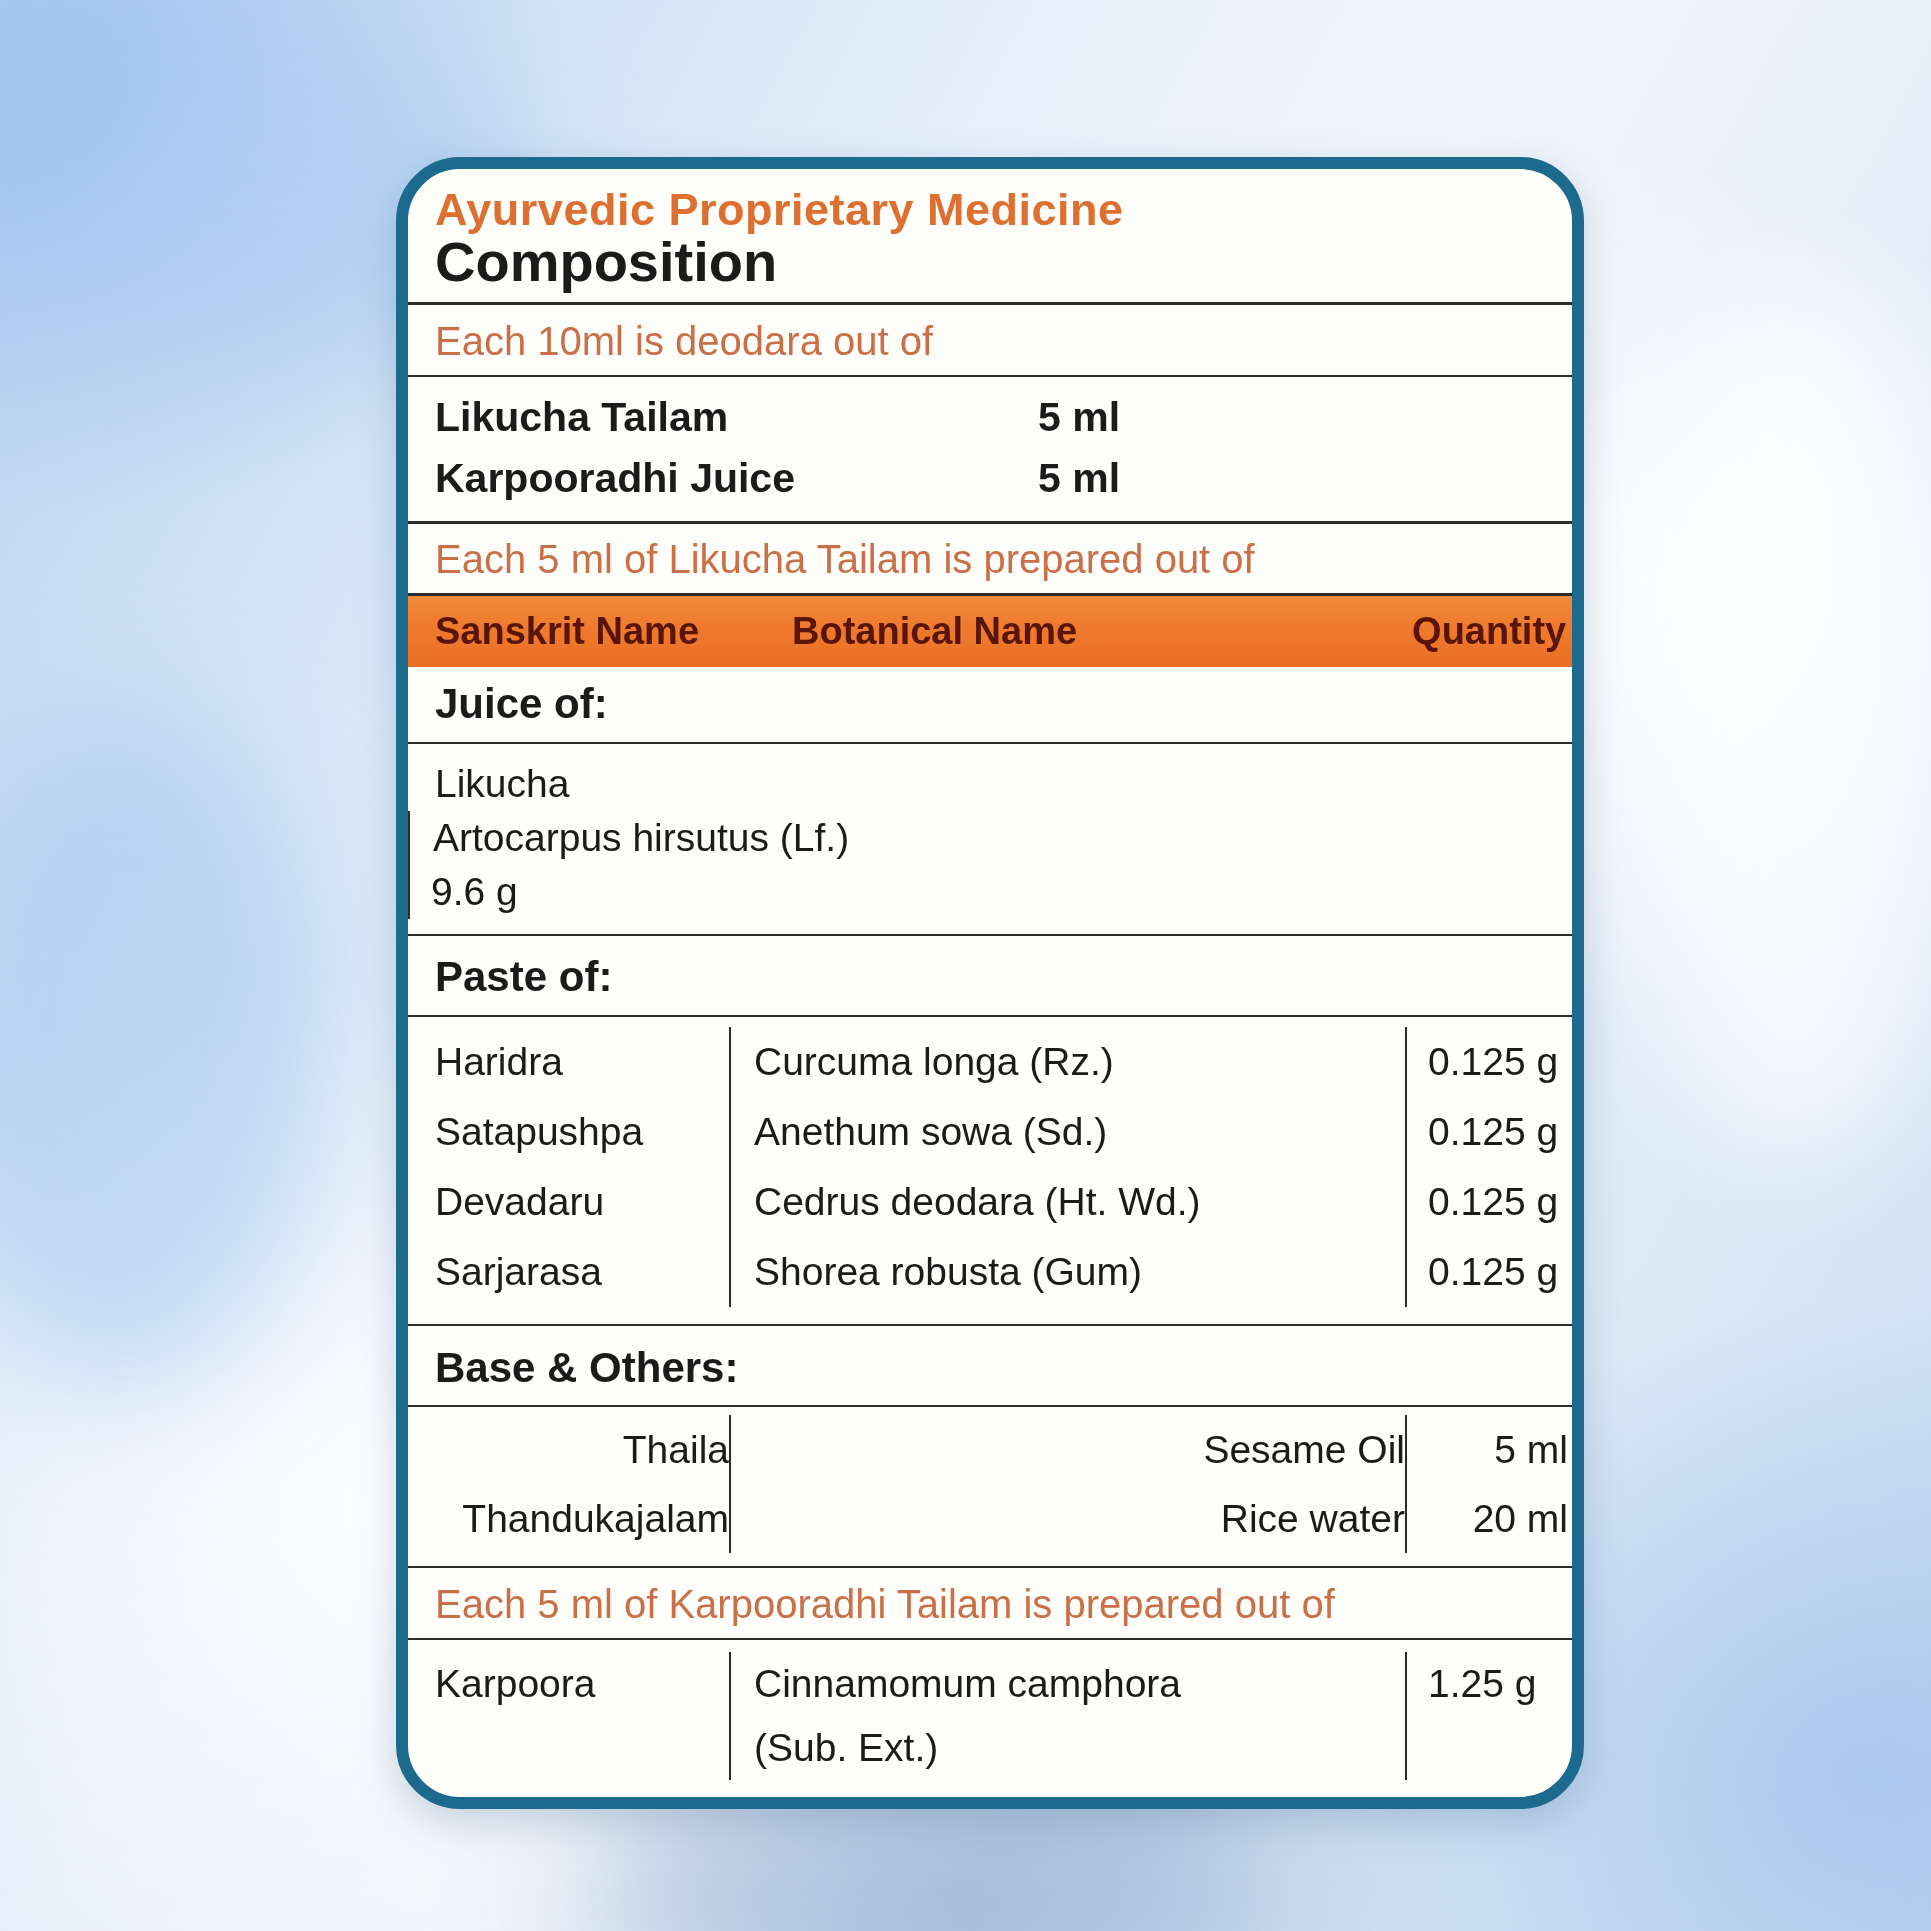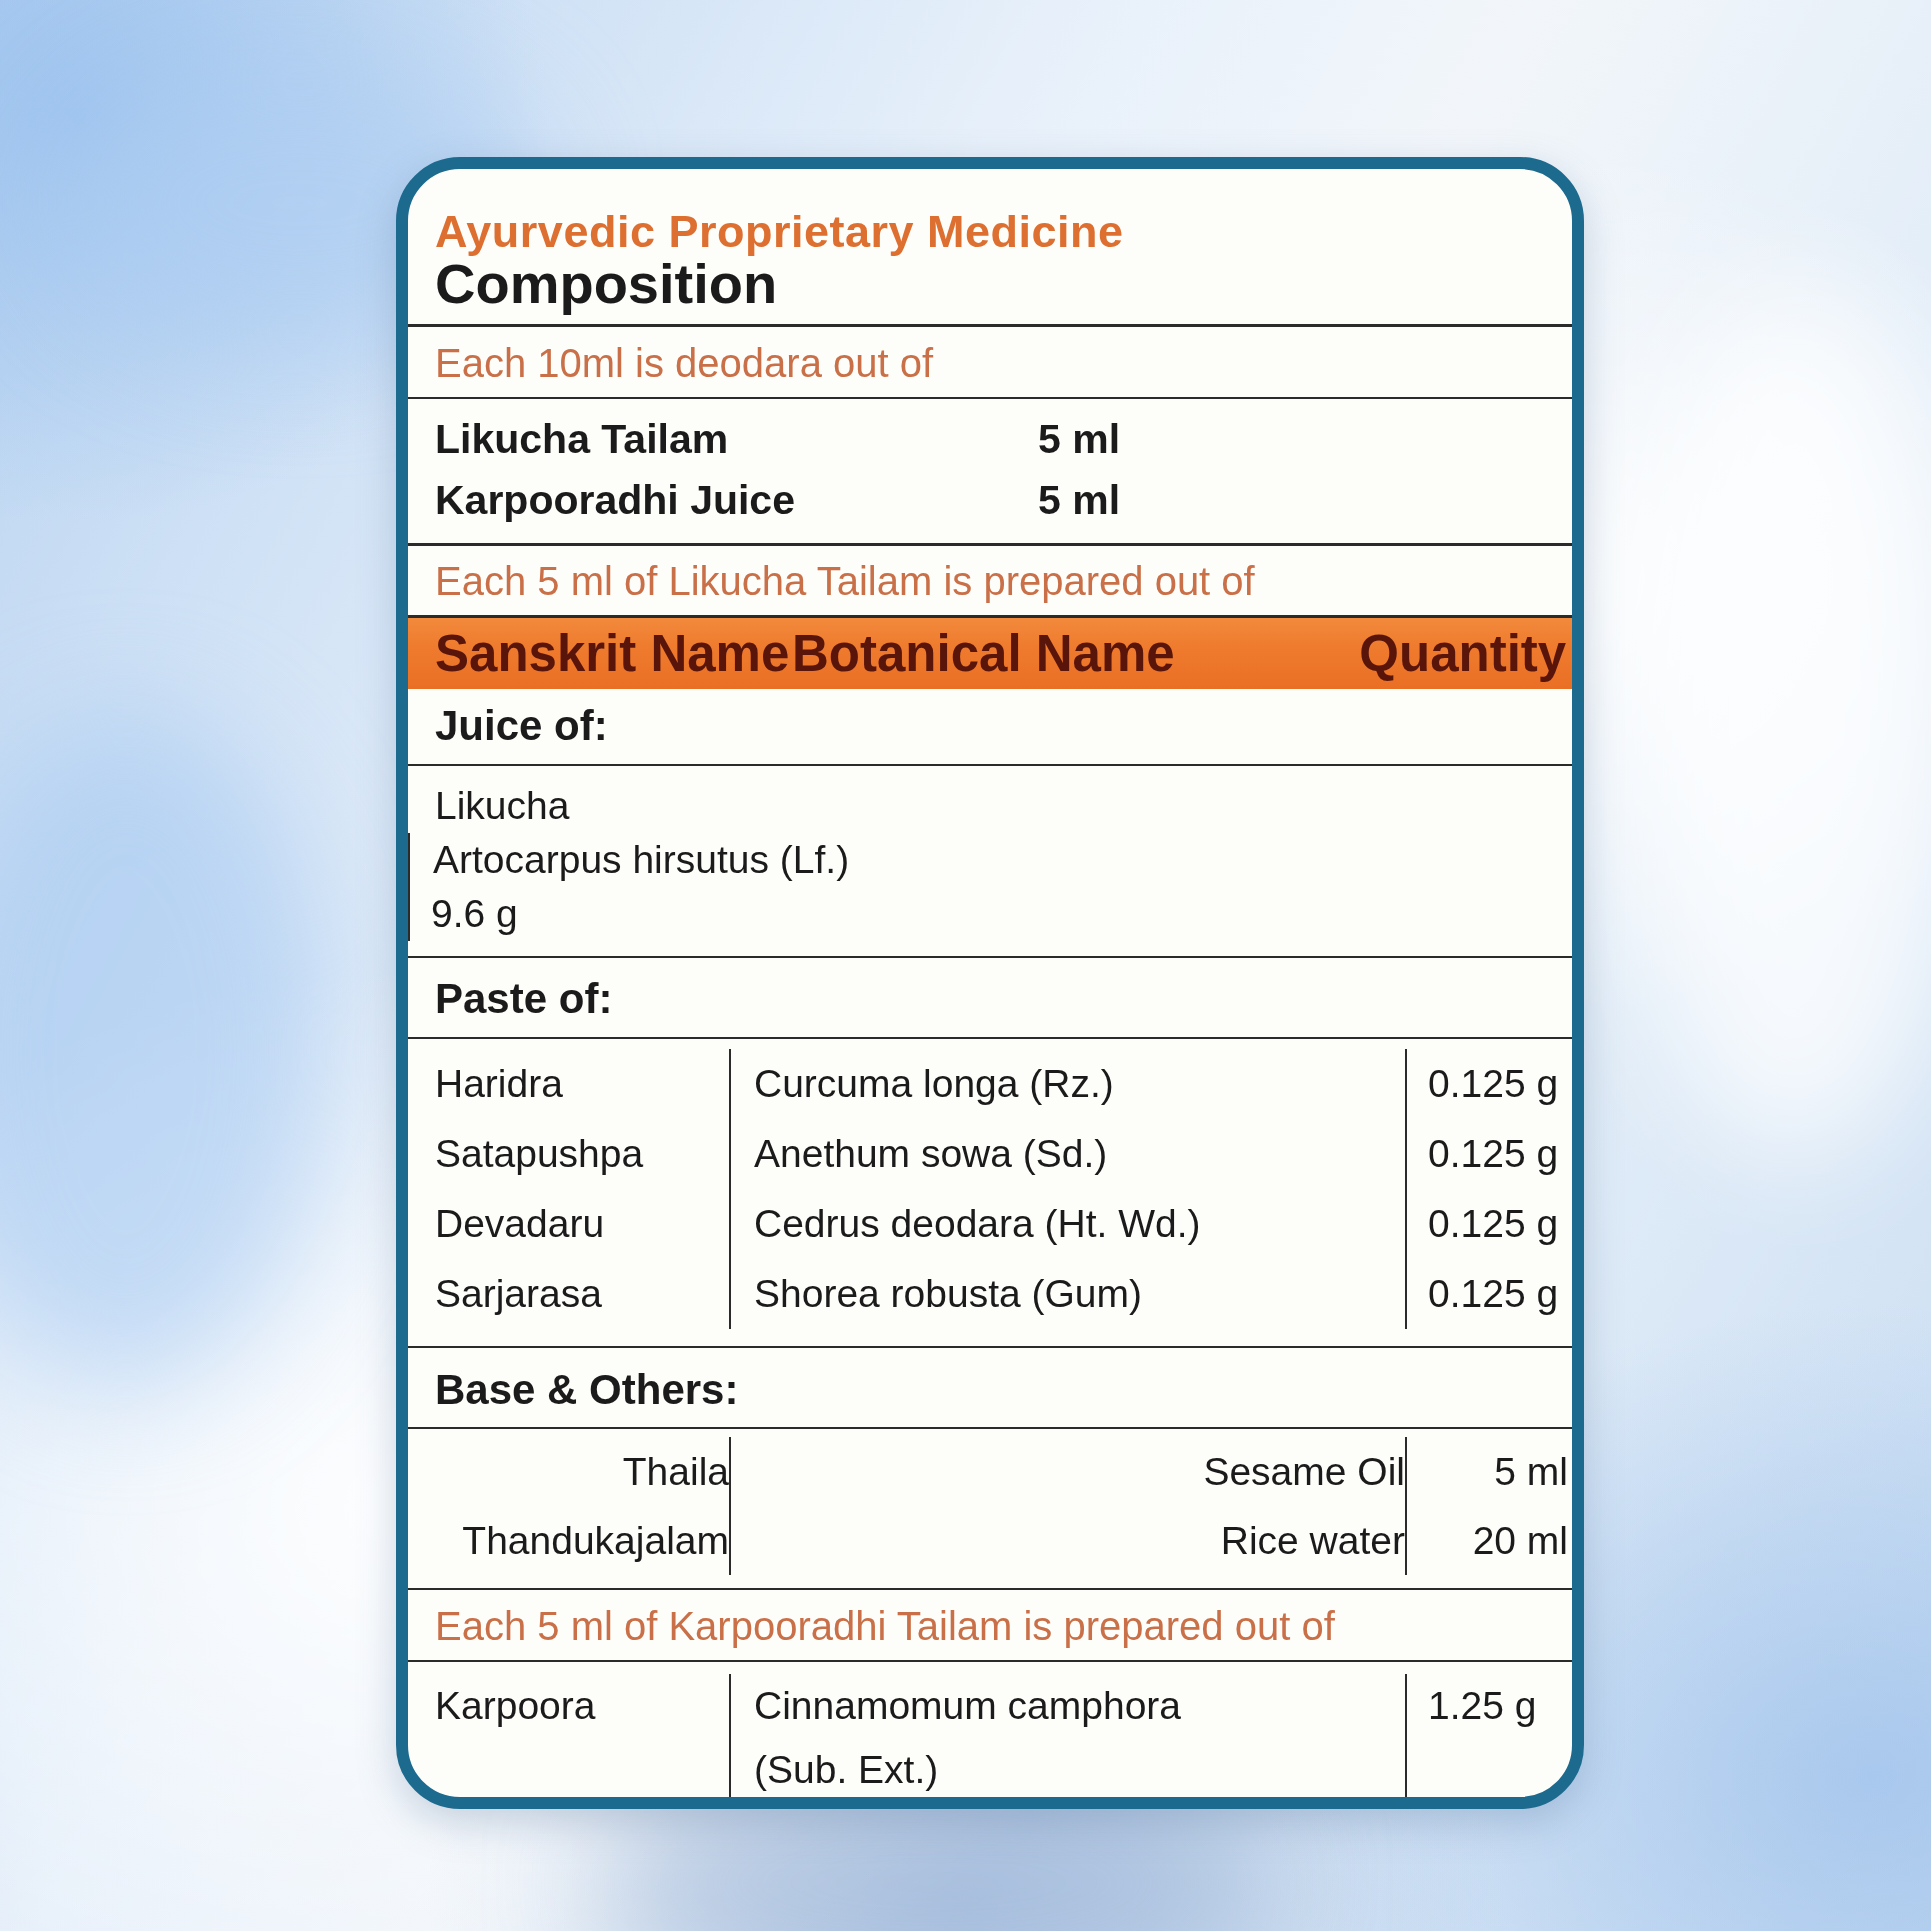--- a/index.html
+++ b/index.html
@@ -39,21 +39,21 @@
     border: 12.6px solid #1d6a8f;
     border-radius: 64px;
     box-shadow: 0 13.5px 39px rgba(80,110,150,0.28);
     overflow: hidden;
   }
   .content {
     display: flex;
     flex-direction: column;
     height: 100%;
     box-sizing: border-box;
-    padding-top: 36px;
+    padding-top: 14px;
     color: #1b1b1b;
   }
   .pad { padding-left: 27px; padding-right: 15.4px; }
 
   .title {
     font-size: 45px; font-weight: bold; line-height: 54px;
     letter-spacing: 0.5px;
   }
   .composition {
     font-size: 56px; font-weight: bold; line-height: 50px;
@@ -70,21 +70,21 @@
   .component-row {
     display: flex; align-items: baseline;
     font-size: 41px; font-weight: bold; line-height: 61px;
   }
   .component-name { flex: 0 0 603px; }
   .component-qty { flex: 1; }
 
   .band {
     height: 71px; line-height: 71px;
     display: flex; align-items: center;
-    font-size: 51px; font-weight: bold;
+    font-size: 38px; font-weight: bold;
     flex: none;
   }
   .band .h1 { flex: 0 0 357px; padding-left: 27px; }
   .band .h2 { flex: 1; }
   .band .h3 { text-align: right; padding-right: 5.8px; }
 
   .sec-heading {
     font-size: 42px; font-weight: bold; line-height: 54px;
     margin-top: 10.6px; margin-bottom: 10.6px;
   }

